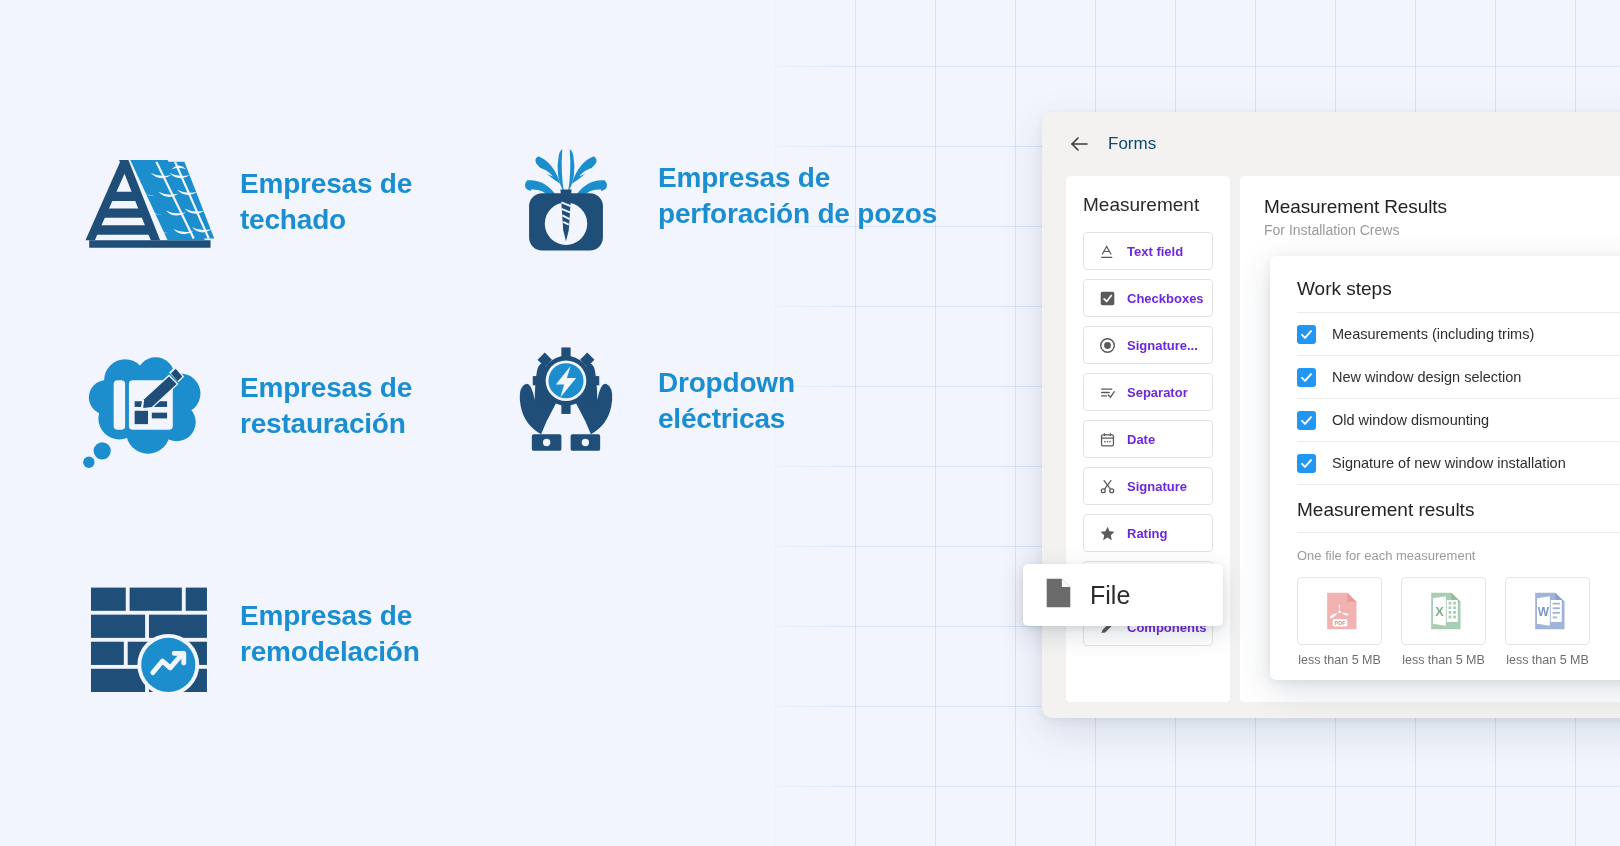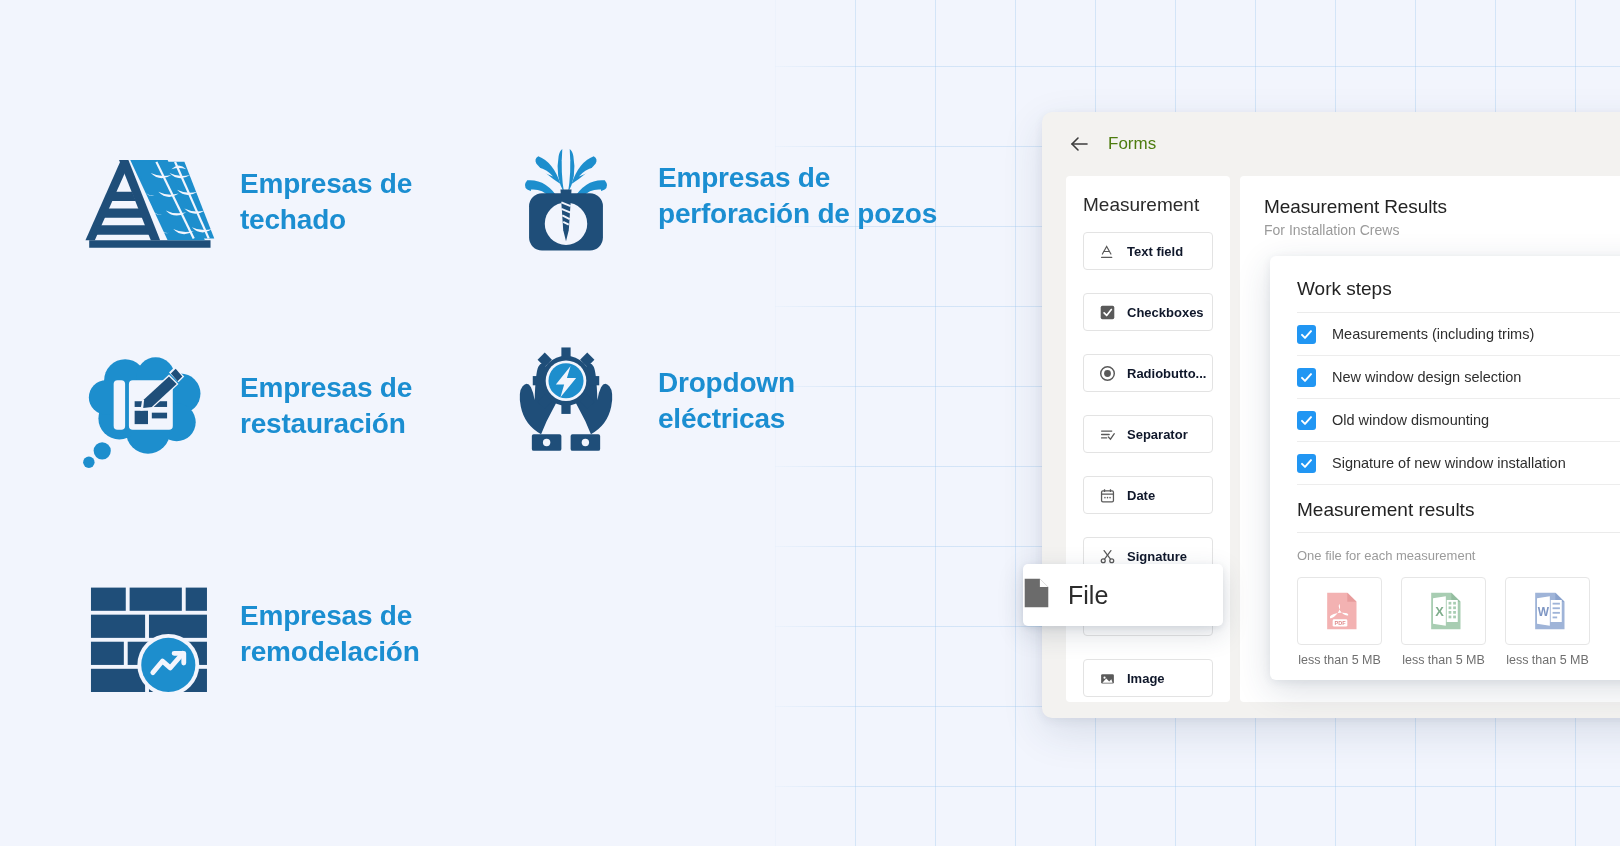--- a/index.html
+++ b/index.html
@@ -89,21 +89,21 @@
     gap: 16px;
     padding: 0 0 0 24px;
   }
   #back-arrow {
     width: 26px; height: 26px;
     display: flex; align-items: center; justify-content: center;
     color: #3c3c3c;
   }
   #app-topbar .title {
     font-size: 17px;
-    color: #4d7c0f;
+    color: #0c4a6e;
   }
   #app-body {
     display: flex;
     gap: 10px;
     padding: 0 0 16px 24px;
     height: 542px;
   }
 
   
   #components-panel {
@@ -116,28 +116,28 @@
   #components-title {
     font-size: 19px;
     color: #2b2b2b;
     margin-bottom: 16px;
   }
   .comp-item {
     height: 38px;
     border: 1px solid #e3e3e3;
     border-radius: 4px;
     background: #fff;
-    margin-bottom: 23px;
+    margin-bottom: 9px;
     display: flex;
     align-items: center;
     gap: 11px;
     padding-left: 14px;
     font-size: 13px;
     font-weight: bold;
-    color: #0f172a;
+    color: #6d28d9;
     white-space: nowrap;
     overflow: hidden;
   }
   .comp-item .cicon {
     width: 18px; height: 18px;
     flex: 0 0 18px;
     color: #5a5a5a;
     display: flex; align-items: center; justify-content: center;
   }
 
@@ -238,20 +238,21 @@
     left: 1023px;
     top: 564px;
     width: 200px;
     height: 62px;
     background: #ffffff;
     border-radius: 5px;
     box-shadow: 0 8px 26px rgba(40,58,84,0.17), 0 2px 6px rgba(40,58,84,0.10);
     display: flex;
     align-items: center;
     gap: 18px;
+    padding-left: 22px;
   }
   #file-chip .fc-label {
     font-size: 25px;
     color: #2c2c2c;
   }
 </style>
 </head>
 <body>
 
 <div id="stage">
@@ -468,21 +469,21 @@
           <span>Checkboxes</span>
         </div>
 
         <div class="comp-item">
           <span class="cicon">
             <svg viewBox="0 0 20 20" width="17" height="17">
               <circle cx="10" cy="10" r="8" fill="none" stroke="#5a5a5a" stroke-width="1.7"></circle>
               <circle cx="10" cy="10" r="4" fill="#5a5a5a"></circle>
             </svg>
           </span>
-          <span>Radiobutto...</span>
+          <span>Signature...</span>
         </div>
 
         <div class="comp-item">
           <span class="cicon">
             <svg viewBox="0 0 20 20" width="17" height="17" fill="none" stroke="currentColor" stroke-width="1.5" stroke-linecap="round">
               <line x1="3" y1="6" x2="15" y2="6"></line>
                 <line x1="3" y1="10" x2="12" y2="10"></line>
                 <line x1="3" y1="14" x2="9" y2="14"></line>
               <polyline points="11,13 13.5,15.5 18,9"></polyline>
             </svg>

